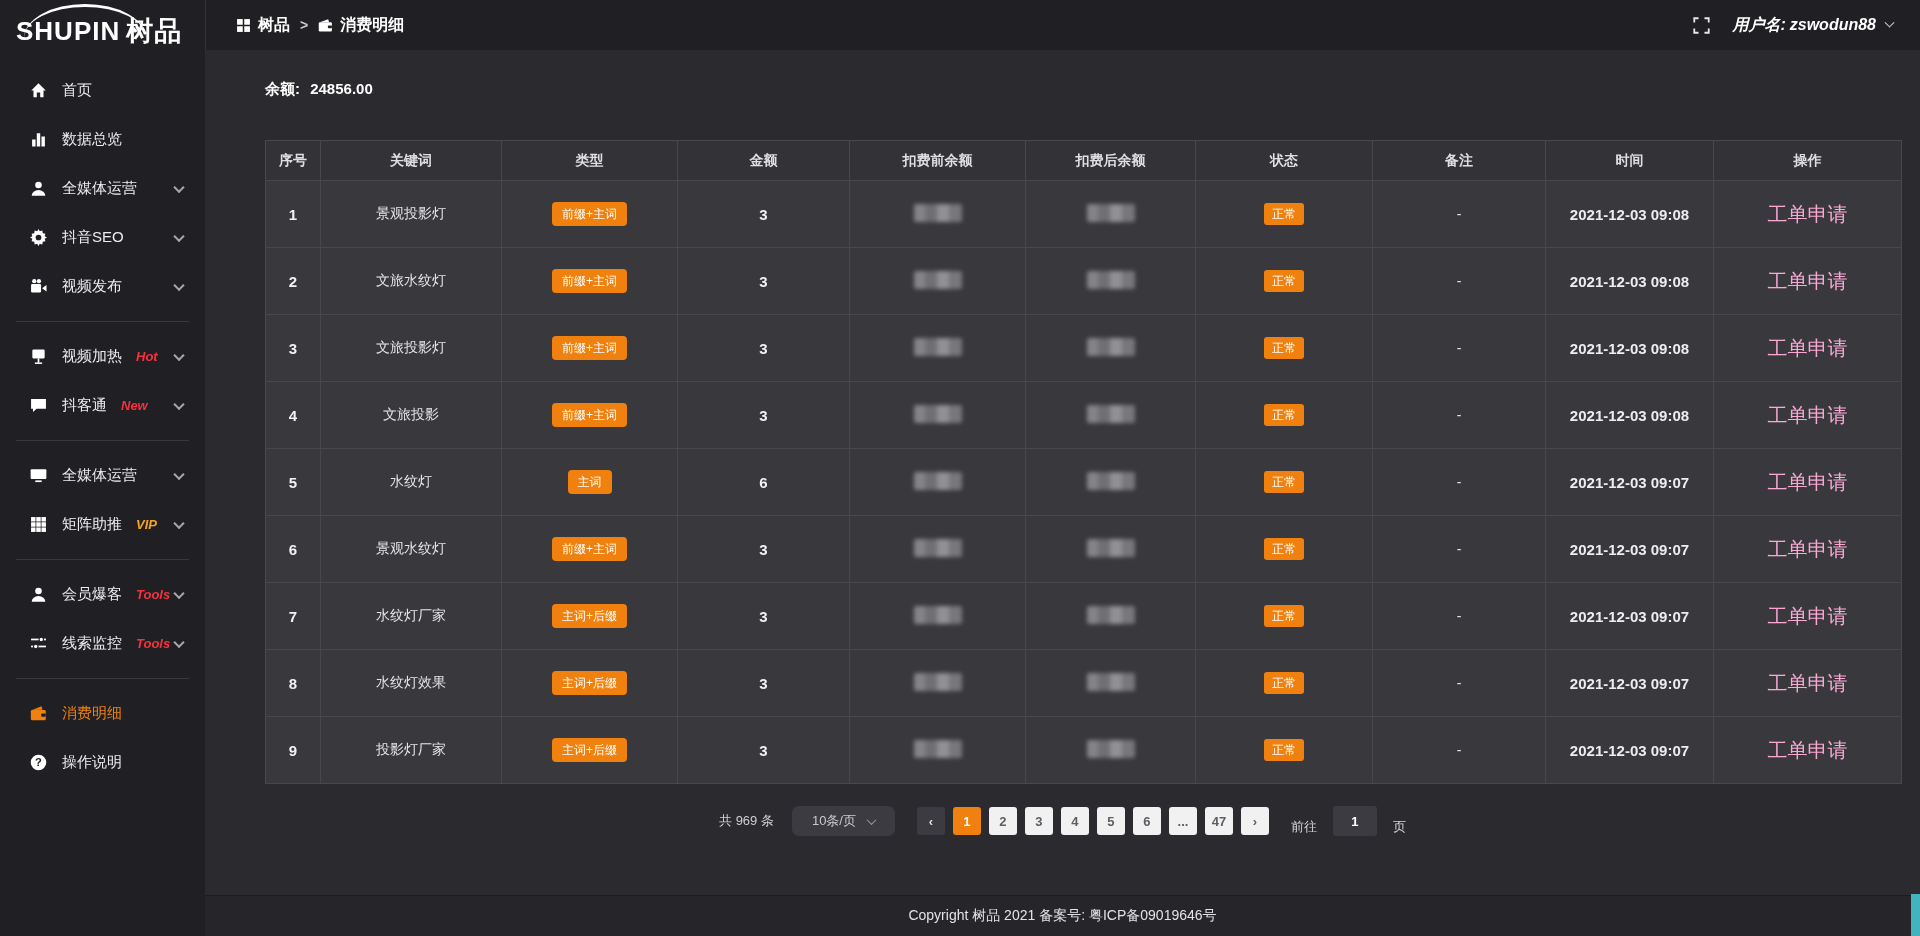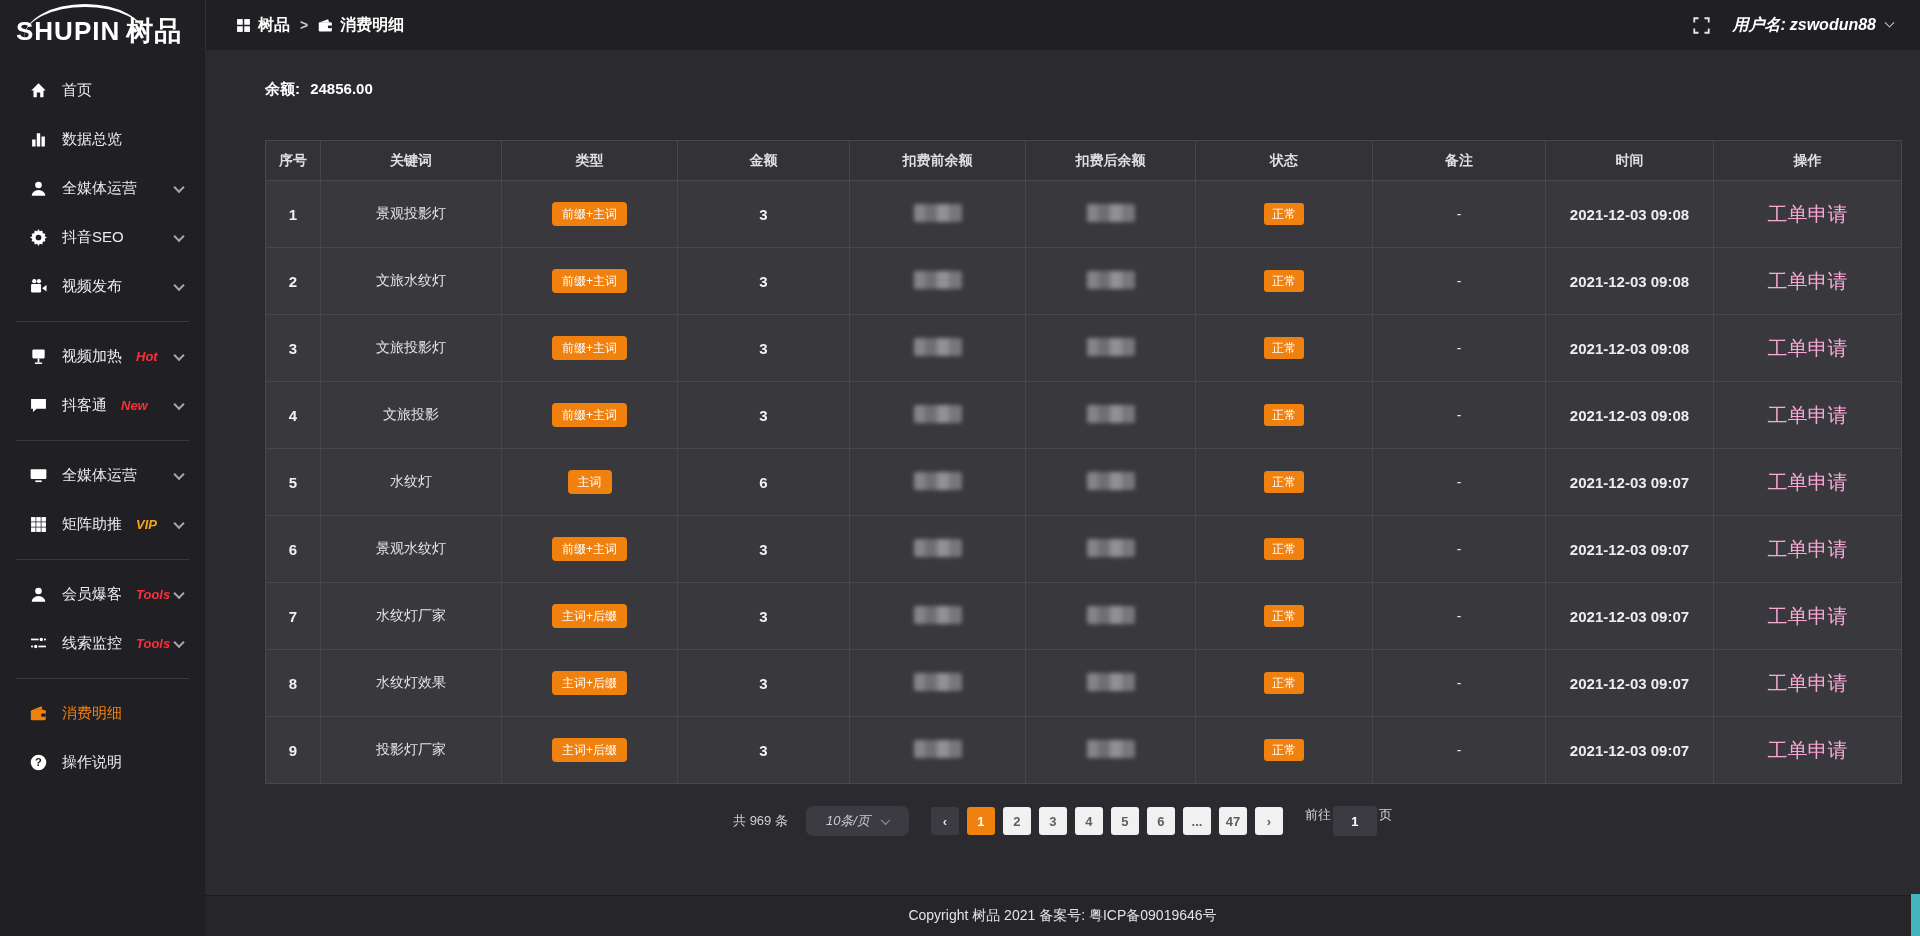--- a/index.html
+++ b/index.html
@@ -65,30 +65,30 @@
   .blur-block { display:inline-block; width:48px; height:18px; border-radius:2px;
        background:linear-gradient(90deg,#8d8d91 0 22%,#75757a 22% 48%,#9b9b9f 48% 72%,#7e7e83 72%);
        filter:blur(2px); opacity:.9; }
   .action-link { color:#f9a8d4; cursor:pointer; font-size:20px; }
   
   .pagination { position:absolute; left:205px; right:0; top:804px; height:34px;
                 display:flex; align-items:center; justify-content:center; gap:8px; }
   .pg-total { color:#cfcfd3; font-size:13px; margin-right:10px; }
   .pg-size { width:103px; height:30px; background:#3b3b41; border-radius:7px; color:#c9c9cd;
              font-size:13px; display:flex; align-items:center; justify-content:center; gap:12px;
-             cursor:pointer; margin-right:14px;font-style:italic; }
+             cursor:pointer; margin-right:14px; }
   .pg-size .sel-chevron { width:7px; height:7px; border-right:1.6px solid #9a9a9e;
              border-bottom:1.6px solid #9a9a9e; transform:rotate(45deg) translate(-1px,-1px); }
   .pg-btn { min-width:28px; height:28px; padding:0 4px; border-radius:3px; display:flex;
             align-items:center; justify-content:center; font-size:13px; font-weight:bold;
             cursor:pointer; }
   .pg-btn.dark { background:#3b3b41; color:#e0e0e0; }
   .pg-btn.light { background:#f1f1f2; color:#5c5e63; }
   .pg-btn.active { background:#f0810f; color:#fff; }
-  .pg-goto { display:flex; align-items:flex-start; gap:2px; margin-left:14px; color:#d2d2d6; font-size:13px; }
+  .pg-goto { display:flex; align-items:flex-end; gap:16px; margin-left:14px; color:#d2d2d6; font-size:13px; }
   .pg-input { width:44px; height:30px; background:#3b3b41; border:none; border-radius:3px;
               color:#fff; font-size:13px; text-align:center; font-weight:bold;
               font-family:"Liberation Sans",sans-serif; }
   
   .footer { position:absolute; left:205px; right:0; bottom:0; height:41px; background:#26262a;
             border-top:1px solid #1d1d20; display:flex; align-items:center; justify-content:center;
             font-size:14px; color:#e3e3e6; }
   .side-widget { position:absolute; right:0; bottom:0; width:9px; height:42px; background:#43b3bd; z-index:6; }
 </style>
 </head>

